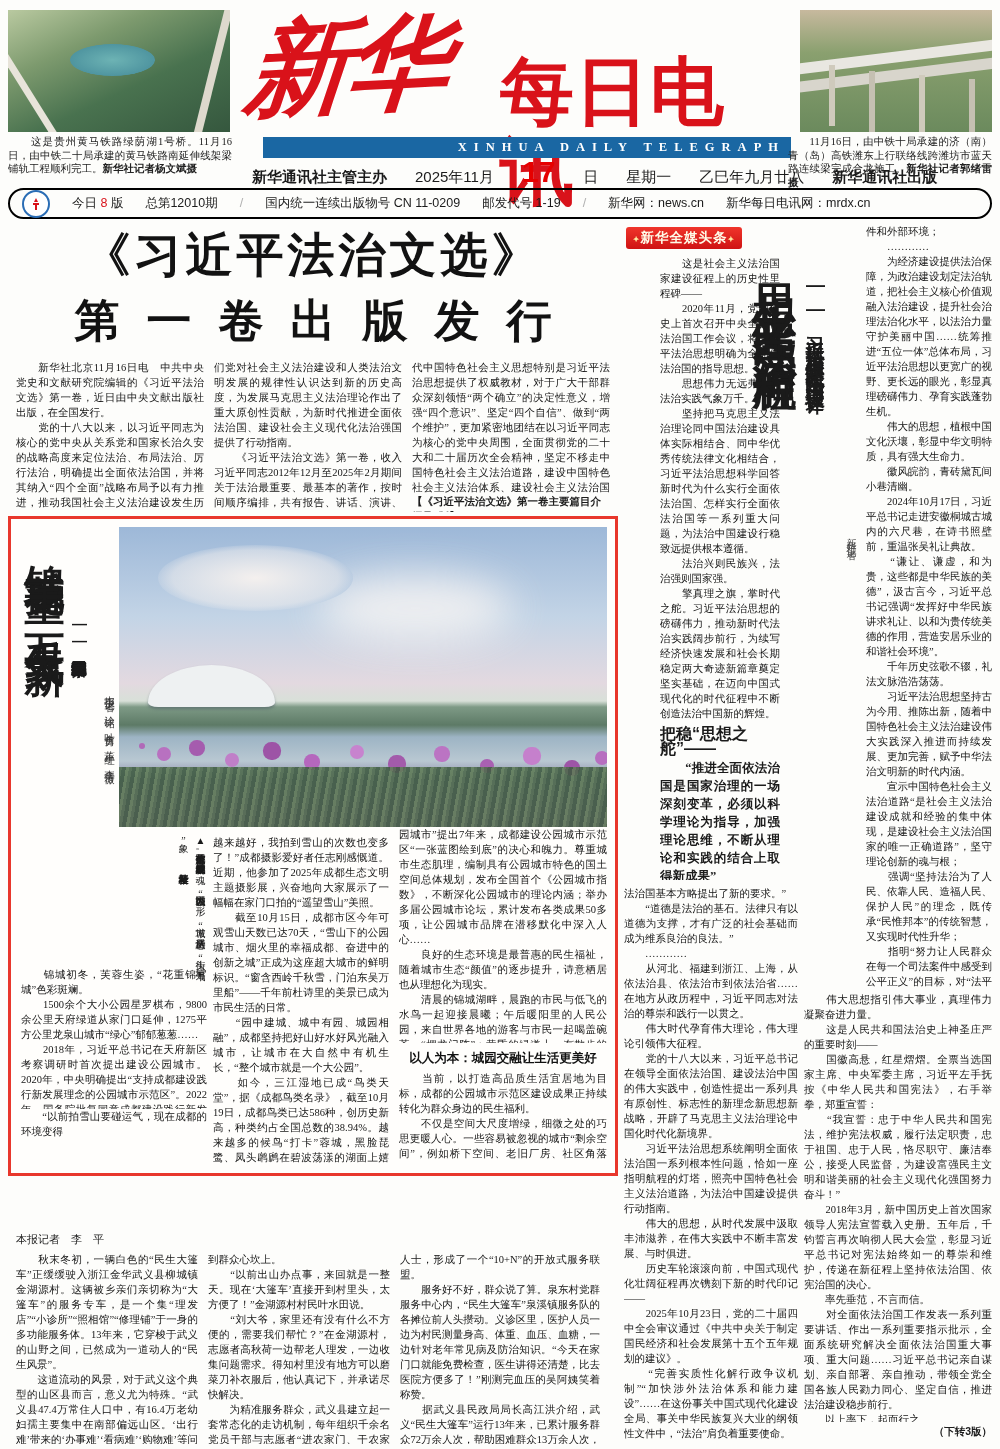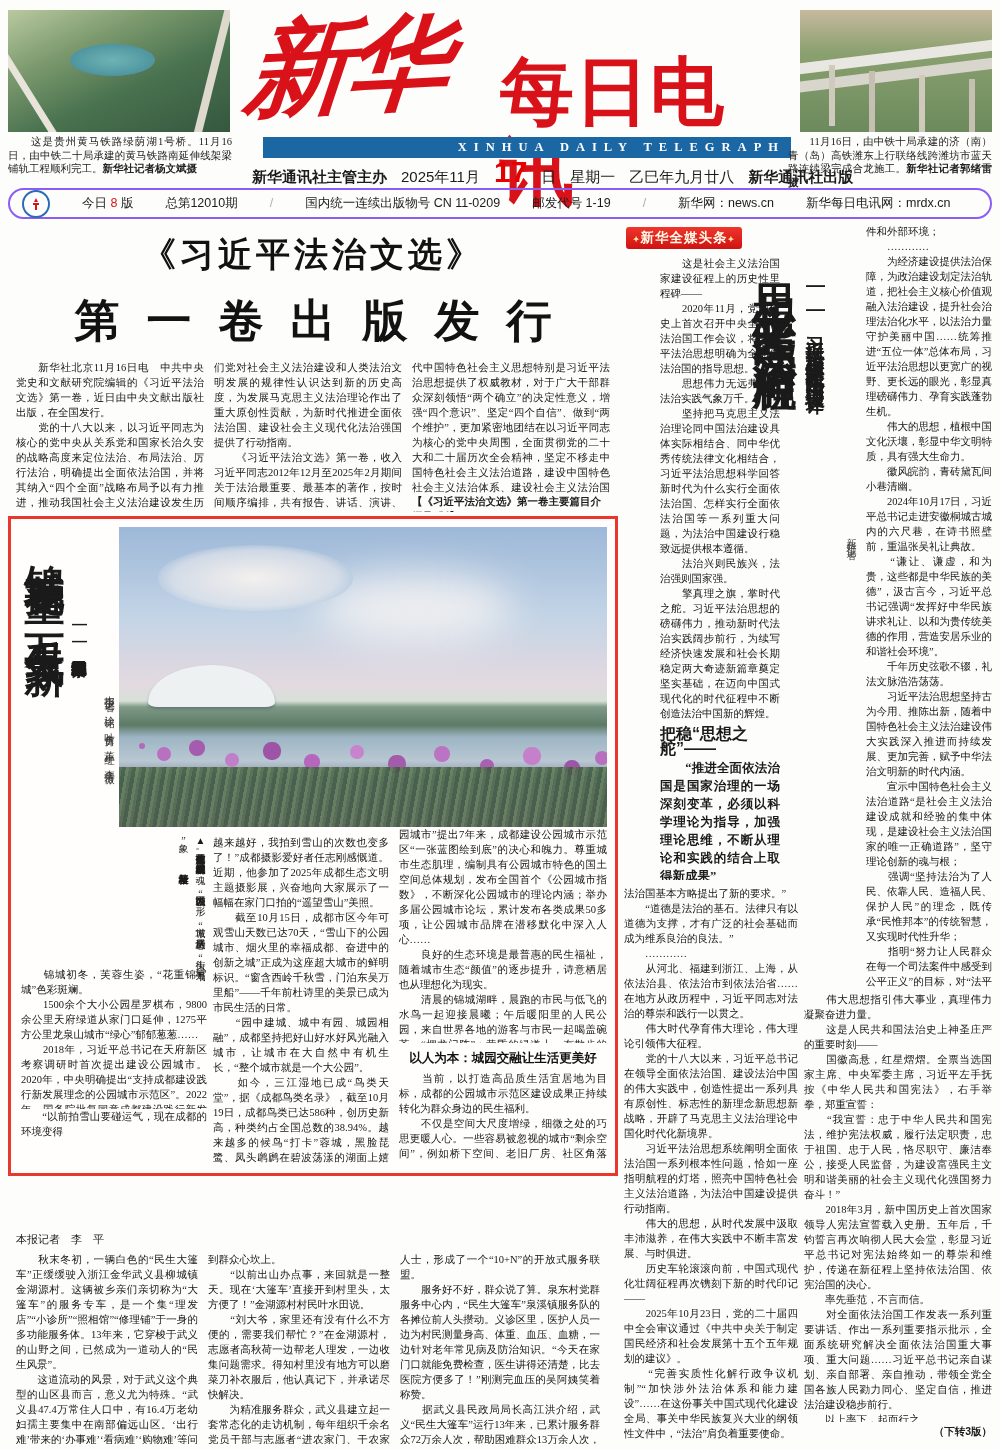--- a/index.html
+++ b/index.html
@@ -12,21 +12,21 @@
   .col{font:10.5px/15px "Liberation Serif",serif;text-align:justify;white-space:pre-line;overflow:hidden;color:#151515;}
   .vtext{writing-mode:vertical-rl;text-orientation:upright;}
   .red{color:#d9121a;}
   .masthead-script{font-family:"DejaVu Serif",serif;font-style:italic;font-weight:bold;color:#d9121a;
         font-size:104px;line-height:100px;transform:skewX(-8deg) rotate(-3deg);letter-spacing:-6px;}
   .masthead-name{font-family:"Liberation Serif",serif;font-weight:900;color:#d9121a;font-size:74px;line-height:80px;letter-spacing:1px;}
   .bluebar{background:#1a67a3;color:#fff;font:bold 12.5px/21px "Liberation Serif",serif;letter-spacing:7px;
         text-align:right;padding-right:6px;box-sizing:border-box;}
   .publine{display:flex;align-items:baseline;gap:14px;font:15px/24px "Liberation Sans",sans-serif;font-weight:bold;white-space:nowrap;}
   .publine .day{font-size:30px;color:#e60000;font-weight:bold;}
-  .infobar{border:2px solid #8b5cf6;border-radius:17px;display:flex;align-items:center;gap:32px;
+  .infobar{border:2px solid #000000;border-radius:17px;display:flex;align-items:center;gap:22px;
         padding:4px 12px;box-sizing:border-box;font:12.5px/27px "Liberation Sans",sans-serif;white-space:nowrap;}
   .infobar .sep{color:#b0b0b0;}
   .h-serif{font-family:"Liberation Serif",serif;font-weight:900;color:#121212;text-align:center;}
   .subhead{font:bold 12.5px/18px "Liberation Sans",sans-serif;text-align:center;color:#111;margin:6px 0 4px;}
   .redbox{border:3px solid #e8372c;background:#fffefc;}
   .badge{background:linear-gradient(180deg,#f0352b,#cf1313);color:#fffbe8;font:bold 13.5px/22px "Liberation Sans",sans-serif;
         text-align:center;border-radius:3px;letter-spacing:1px;}
   .vh-big{font-family:"Liberation Serif",serif;font-weight:900;color:#1a1a1a;}
   .vh-big2{font-family:"Liberation Sans",sans-serif;font-weight:900;color:#1a1a1a;}
   .quote{font:bold 12.5px/18px "Liberation Serif",serif;}
@@ -59,21 +59,21 @@
     <div class="lake"></div>
     <div class="road1"></div>
     <div class="road2"></div>
   </div>
   <div class="abs cap" style="left:8px;top:135px;width:224px;height:50px;"><span>　　这是贵州黄马铁路绿荫湖1号桥。11月16日，由中铁二十局承建的黄马铁路南延伸线架梁铺轨工程顺利完工。</span><b>新华社记者杨文斌摄</b></div>
 
   <div class="abs masthead-script" style="left:246px;top:14px;width:252px;height:122px;">新华</div>
   <div class="abs masthead-name" style="left:500px;top:52px;width:292px;height:86px;">每日电讯</div>
   <div class="abs bluebar" style="left:263px;top:137px;width:528px;height:21px;">XINHUA DAILY TELEGRAPH</div>
 
-  <div class="abs publine" style="left:252px;top:160px;width:545px;height:26px;">
+  <div class="abs publine" style="left:252px;top:160px;width:545px;height:26px;gap:28px;">
     <span>新华通讯社主管主办</span>
     <span style="font-weight:normal;">2025年11月</span>
     <span class="day">17</span>
     <span style="font-weight:normal;">日</span>
     <span style="font-weight:normal;">星期一</span>
     <span style="font-weight:normal;">乙巳年九月廿八</span>
     <span>新华通讯社出版</span>
   </div>
 
   <div class="abs photo ph-right" style="left:800px;top:10px;width:192px;height:122px;">
@@ -91,21 +91,21 @@
     <span><span>今日</span> <span class="red">8</span> <span>版</span></span>
     <span>总第12010期</span>
     <span class="sep">/</span>
     <span>国内统一连续出版物号 CN 11-0209</span>
     <span>邮发代号 1-19</span>
     <span class="sep">/</span>
     <span>新华网：news.cn</span>
     <span>新华每日电讯网：mrdx.cn</span>
   </div>
 
-  <div class="abs h-serif" style="left:8px;top:226px;width:610px;font-size:34px;line-height:58px;letter-spacing:4px;">《习近平法治文选》</div>
+  <div class="abs h-serif" style="left:8px;top:226px;width:610px;font-size:47px;line-height:58px;letter-spacing:4px;">《习近平法治文选》</div>
   <div class="abs h-serif" style="left:8px;top:292px;width:610px;font-size:45px;line-height:58px;letter-spacing:27px;text-indent:27px;">第一卷出版发行</div>
   <div class="abs col" style="left:16px;top:360px;width:188px;height:150px;">　　新华社北京11月16日电　中共中央党史和文献研究院编辑的《习近平法治文选》第一卷，近日由中央文献出版社出版，在全国发行。
 　　党的十八大以来，以习近平同志为核心的党中央从关系党和国家长治久安的战略高度来定位法治、布局法治、厉行法治，明确提出全面依法治国，并将其纳入“四个全面”战略布局予以有力推进，推动我国社会主义法治建设发生历史性变革、取得历史性成就，推动中国特色社会主义法治理论和实践实现新飞跃，形成了习近平法治思想。习近平法治思想是习近平新时代中国特色社会主义思想的重要组成部分，是对党领导法治建设丰富实践和宝贵经验的科学总结，标志着我</div>
   <div class="abs col" style="left:214px;top:360px;width:188px;height:150px;">们党对社会主义法治建设和人类法治文明发展的规律性认识达到新的历史高度，为发展马克思主义法治理论作出了重大原创性贡献，为新时代推进全面依法治国、建设社会主义现代化法治强国提供了行动指南。
 　　《习近平法治文选》第一卷，收入习近平同志2012年12月至2025年2月期间关于法治最重要、最基本的著作，按时间顺序编排，共有报告、讲话、演讲、指示、批示等69篇。部分著作是第一次公开发表。
 　　《习近平法治文选》第一卷的出版发行，为全党全国各族人民深入学习贯彻习近平新时</div>
   <div class="abs" style="left:412px;top:360px;width:198px;height:152px;overflow:hidden;">
     <div class="col" style="position:static;width:198px;height:134px;">代中国特色社会主义思想特别是习近平法治思想提供了权威教材，对于广大干部群众深刻领悟“两个确立”的决定性意义，增强“四个意识”、坚定“四个自信”、做到“两个维护”，更加紧密地团结在以习近平同志为核心的党中央周围，全面贯彻党的二十大和二十届历次全会精神，坚定不移走中国特色社会主义法治道路，建设中国特色社会主义法治体系、建设社会主义法治国家，不断开创新时代全面依法治国新局面，为以中国式现代化全面推进强国建设、民族复兴伟业提供有力法治保障，具有重要意义。</div>
     <div class="note-bold">【《习近平法治文选》第一卷主要篇目介绍见2版】</div>
   </div>

